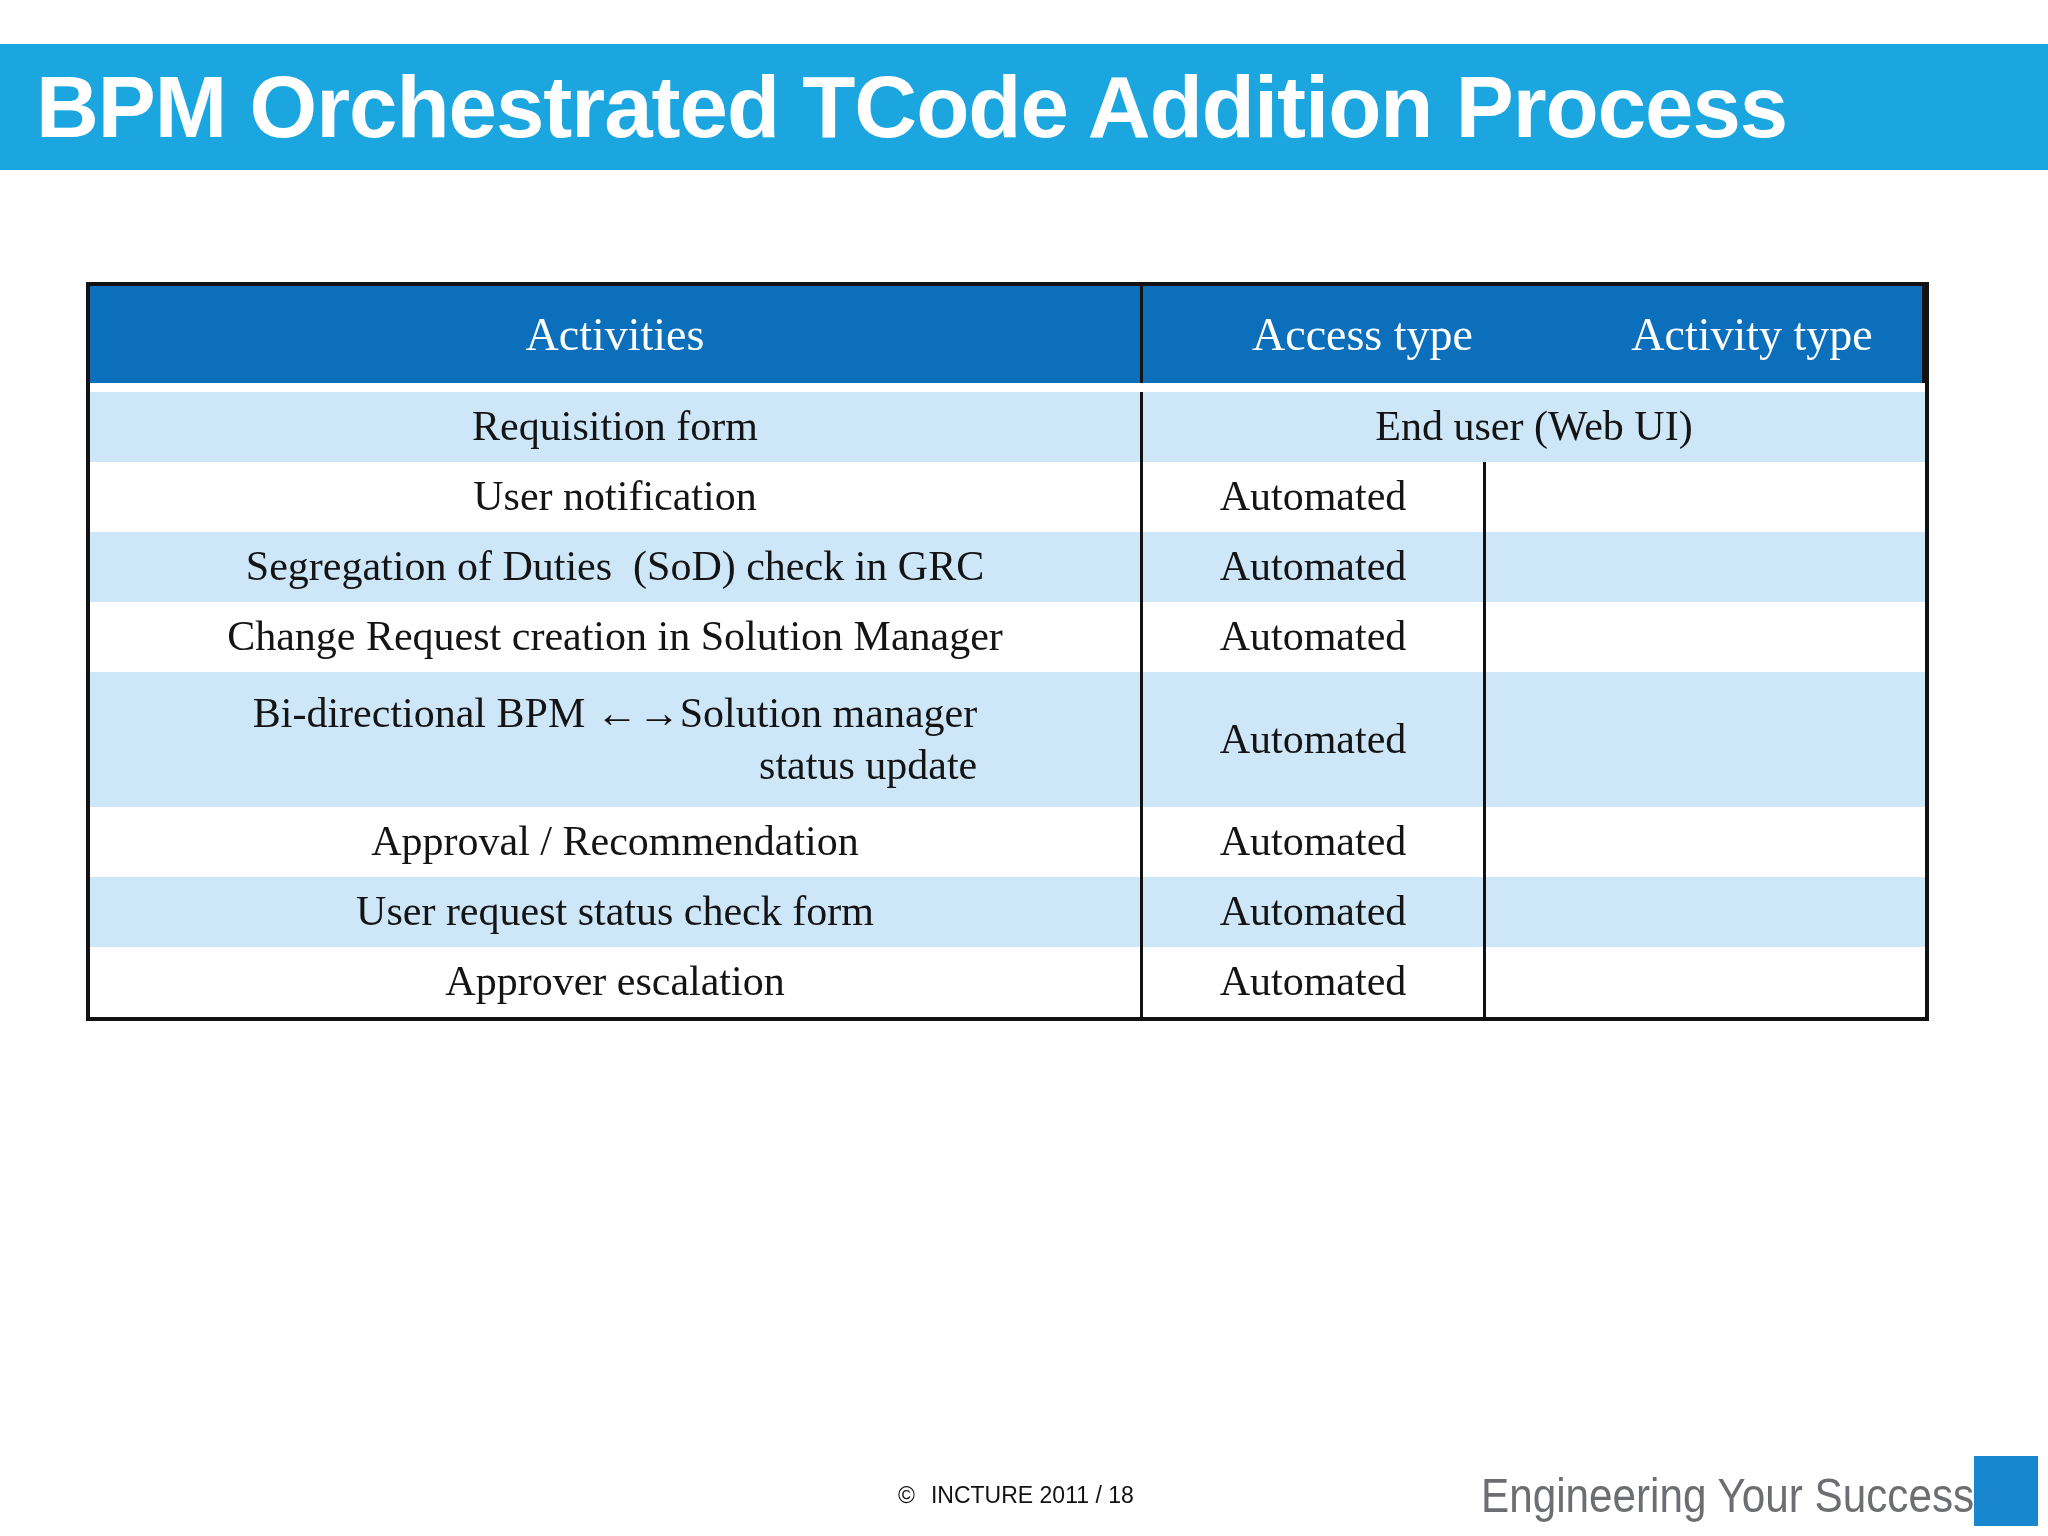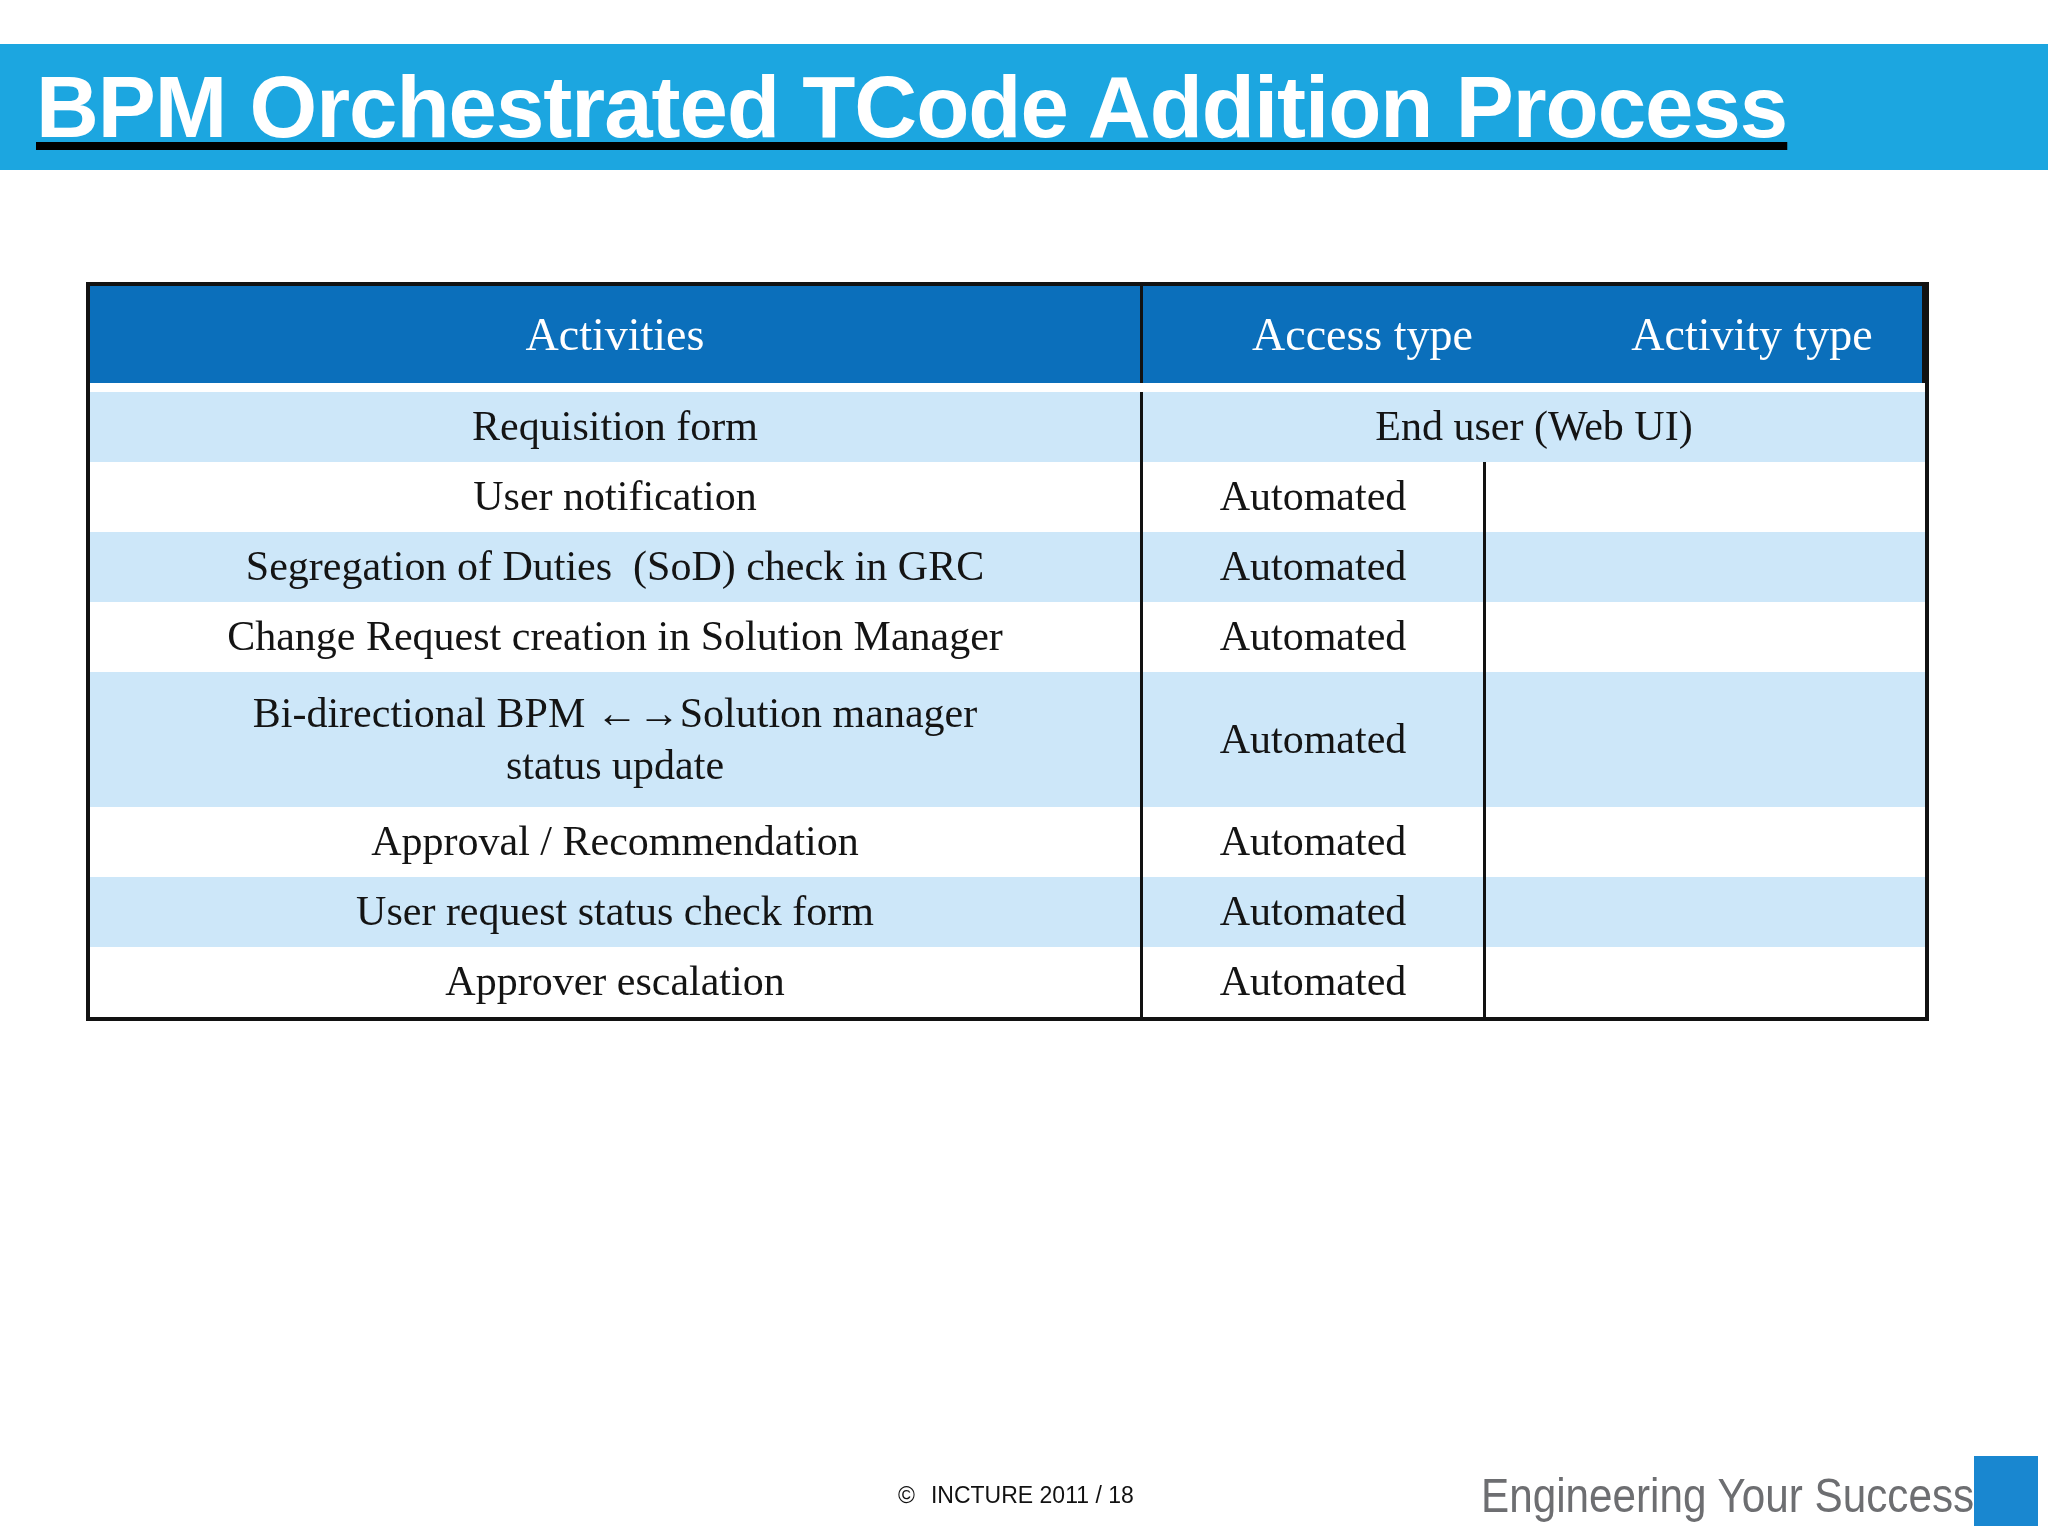--- a/index.html
+++ b/index.html
@@ -18,21 +18,21 @@
     position:relative;
     background:#ffffff;
     font-family:"Liberation Serif", serif;
     overflow:hidden;
   }
   .title-bar{
     position:absolute;
     left:0; top:44px;
     width:2048px; height:126px;
     background:var(--title-bar-bg);
-    display:flex; align-items:center;text-decoration:underline;
+    display:flex; align-items:center;
   }
   .title-bar h1{
     margin-left:36px;
     font-family:"Liberation Sans", sans-serif;
     font-weight:bold;
     font-size:87px;
     letter-spacing:-1px;
     color:#ffffff;
     white-space:nowrap;
   }
@@ -56,21 +56,21 @@
     font-size:46px;
     text-align:center;
   }
   .t-row{ display:flex; height:70px; background:var(--row-bg); }
   .t-row.alt{ background:var(--row-alt-bg); }
   .t-row.tall{ height:135px; }
   .t-cell{
     display:flex; align-items:center; justify-content:center;
     font-size:42px;
     color:var(--text-color);
-    text-align:center;
+    text-align:right;
     white-space:pre-wrap;
     line-height:1.22;
   }
   .c1{ width:1053px; }
   .c2{ width:343px; }
   .c3{ flex:1; }
   .sep{ border-right:3px solid var(--border-color); }
   .footer-copy{
     position:absolute;
     left:898px; top:1482px;

